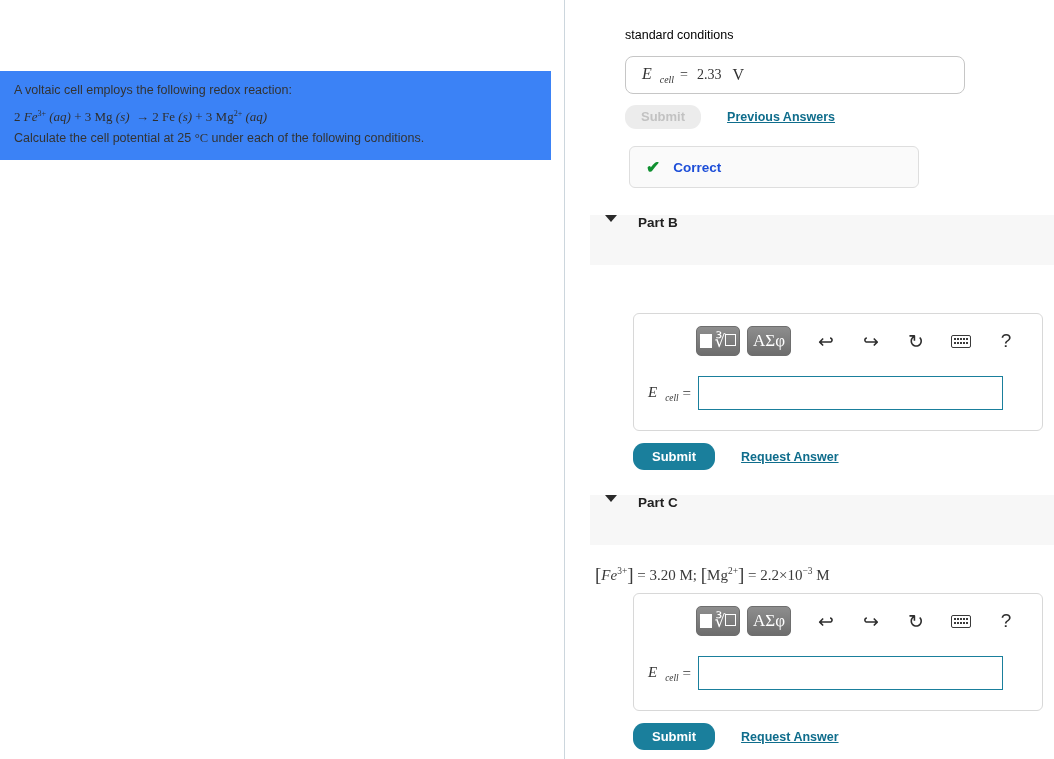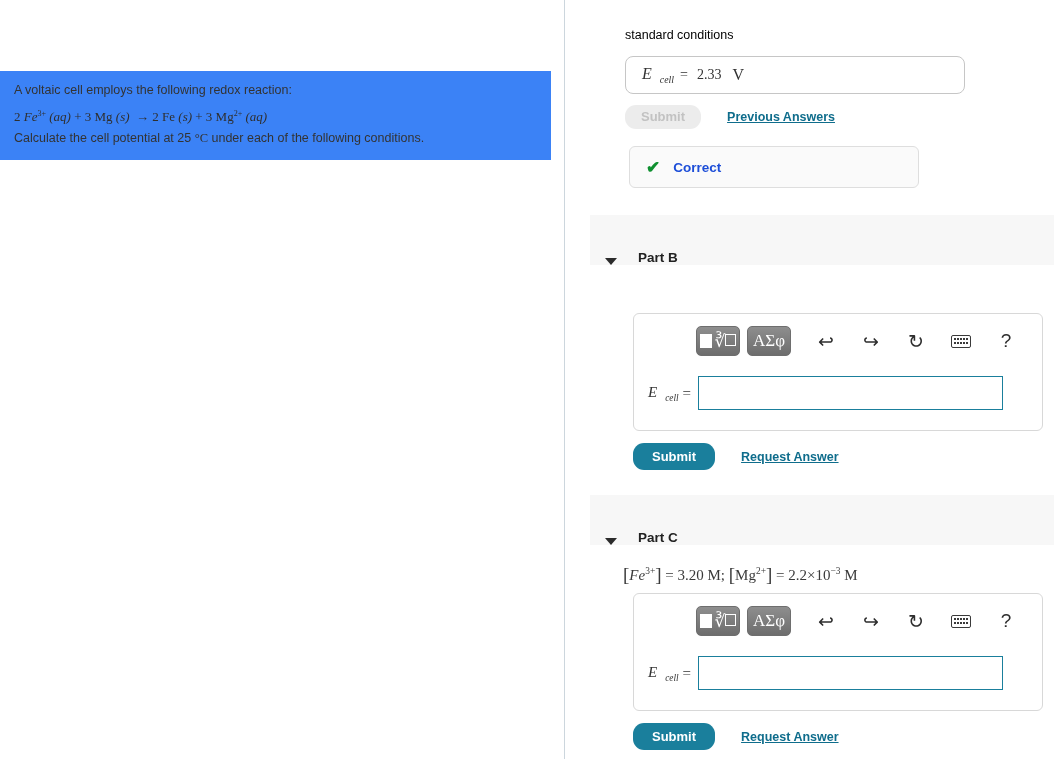--- a/index.html
+++ b/index.html
@@ -86,21 +86,21 @@
     display: flex; align-items: center; padding-left: 16px;
   }
   .check { color: #0f9030; font-size: 17px; font-weight: bold; line-height: 1; }
   .correct-txt { margin-left: 13px; font-size: 13.5px; font-weight: bold; color: #1d4ed8; text-align: center; }
 
   
   .part-header {
     position: absolute; left: 24px;
     width: 464px; height: 50px;
     background: #f7f7f7;
-    display: flex; align-items: flex-end;
+    display: flex; align-items: flex-start;
   }
   .caret {
     width: 0; height: 0; margin-left: 15px;
     border-left: 6px solid transparent; border-right: 6px solid transparent;
     border-top: 7px solid #2b2b2b; cursor: pointer;
   }
   .part-title { margin-left: 21px; font-size: 13.5px; font-weight: bold; color: #222; }
 
   .conc-line {
     position: absolute; left: 67px;
@@ -251,21 +251,21 @@
   <div class="btn-row" style="left:633px; top:443px;">
     <button class="btn btn-primary">Submit</button>
     <span class="link">Request Answer</span>
   </div>
 
   <div class="part-header" style="left:590px; top:495px;">
     <div class="caret"></div>
     <span class="part-title">Part C</span>
   </div>
 
-  <div class="conc-line" style="left:623px; top:564px;">
+  <div class="conc-line" style="left:595px; top:564px;">
     <span class="brk">[</span><span class="ital">Fe</span><span class="exp">3+</span><span class="brk">]</span>
     <span>=</span>
     <span>3.20</span>
     <span>M</span><span>;</span>
     <span class="brk">[</span><span>Mg</span><span class="exp">2+</span><span class="brk">]</span>
     <span>=</span>
     <span>2.2×10</span><span class="exp">−3</span>
     <span>M</span>
   </div>
 

